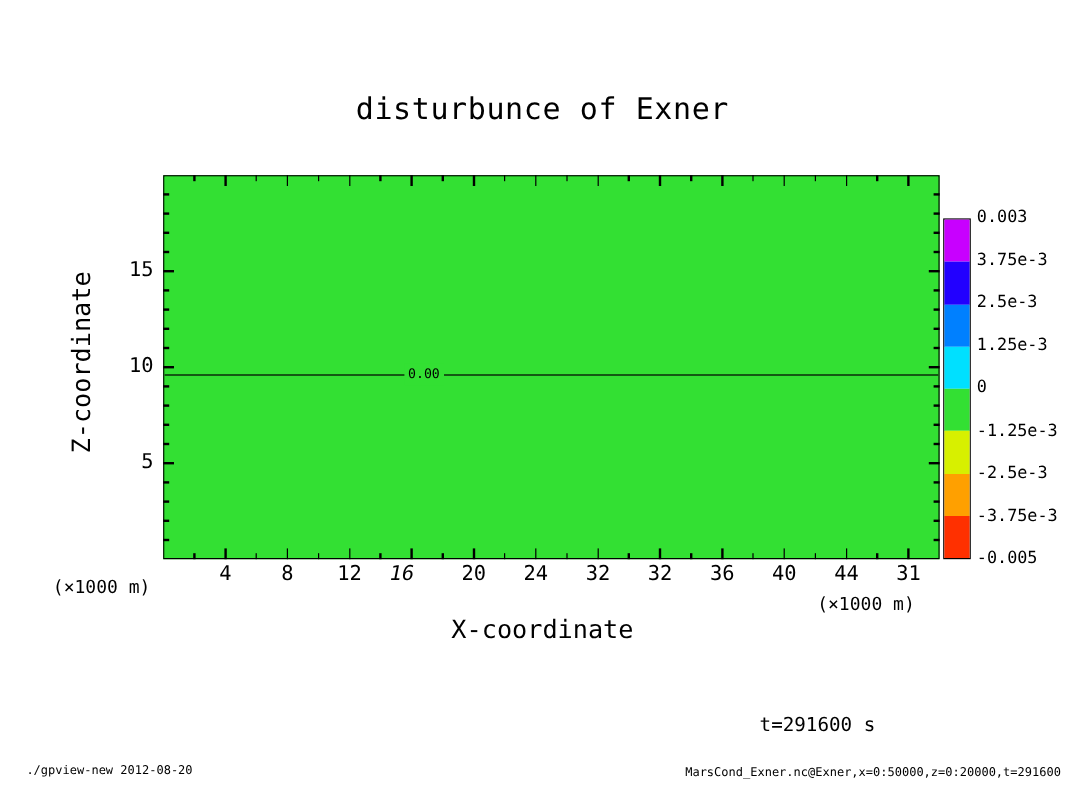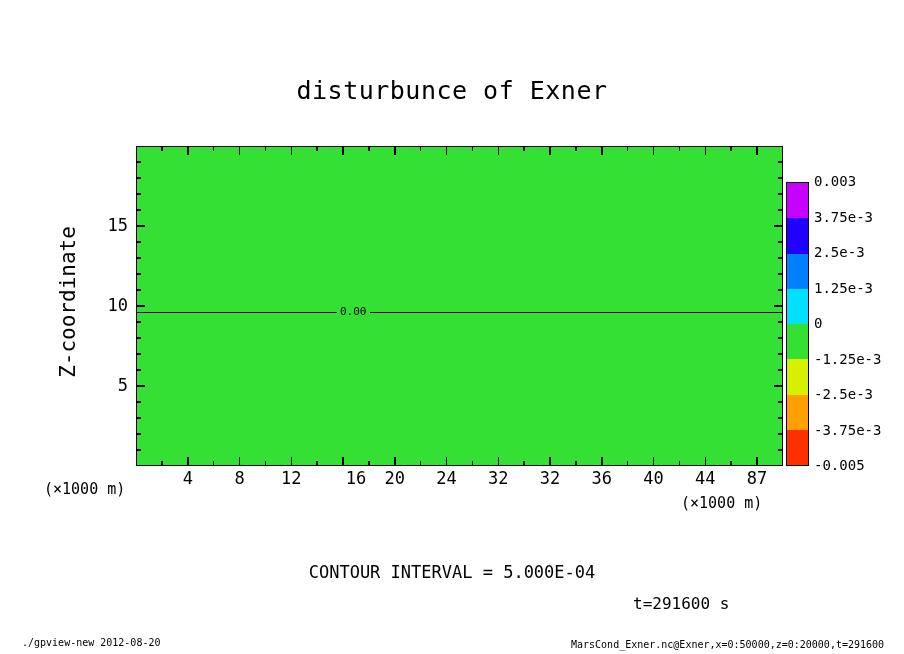--- a/index.html
+++ b/index.html
@@ -203,37 +203,38 @@
   <div class="title">disturbunce of Exner</div>
 
   <div class="plot-frame">
     <div class="plot-fill"></div>
     <div class="contour-line" style="top: 164.8px;"></div>
     <div class="contour-label" style="top: 155.8px;">0.00</div>
   </div>
 
   <div class="yaxis-title">Z-coordinate</div>
 
+  <div class="xaxis-title">X-coordinate</div>
 
   <div class="unit-left">(×1000 m)</div>
   <div class="unit-right">(×1000 m)</div>
 
   <div id="ticks-layer">
       <div class="tick xtick " style="left: 187.01px;"></div>
       <div class="tick xtick bottom" style="left: 187.01px;"></div>
       <div class="xticklabel" style="left: 167.76px;">4</div>
       <div class="tick xtick " style="left: 238.77px;"></div>
       <div class="tick xtick bottom" style="left: 238.77px;"></div>
       <div class="xticklabel" style="left: 219.52px;">8</div>
       <div class="tick xtick " style="left: 290.53px;"></div>
       <div class="tick xtick bottom" style="left: 290.53px;"></div>
       <div class="xticklabel" style="left: 271.28px;">12</div>
       <div class="tick xtick " style="left: 342.29px;"></div>
       <div class="tick xtick bottom" style="left: 342.29px;"></div>
-      <div class="xticklabel" style="left: 336px;">16</div>
+      <div class="xticklabel" style="left: 315px; font-style: italic;">16</div>
       <div class="tick xtick " style="left: 394.05px;"></div>
       <div class="tick xtick bottom" style="left: 394.05px;"></div>
       <div class="xticklabel" style="left: 374.8px;">20</div>
       <div class="tick xtick " style="left: 445.81px;"></div>
       <div class="tick xtick bottom" style="left: 445.81px;"></div>
       <div class="xticklabel" style="left: 426.56px;">24</div>
       <div class="tick xtick " style="left: 497.57px;"></div>
       <div class="tick xtick bottom" style="left: 497.57px;"></div>
       <div class="xticklabel" style="left: 478.32px;">32</div>
       <div class="tick xtick " style="left: 549.33px;"></div>
@@ -243,21 +244,21 @@
       <div class="tick xtick bottom" style="left: 601.09px;"></div>
       <div class="xticklabel" style="left: 581.84px;">36</div>
       <div class="tick xtick " style="left: 652.85px;"></div>
       <div class="tick xtick bottom" style="left: 652.85px;"></div>
       <div class="xticklabel" style="left: 633.6px;">40</div>
       <div class="tick xtick " style="left: 704.61px;"></div>
       <div class="tick xtick bottom" style="left: 704.61px;"></div>
       <div class="xticklabel" style="left: 685.36px;">44</div>
       <div class="tick xtick " style="left: 756.37px;"></div>
       <div class="tick xtick bottom" style="left: 756.37px;"></div>
-      <div class="xticklabel" style="left: 737.12px;">87</div>
+      <div class="xticklabel" style="left: 737.12px;">31</div>
       <div class="tick xtick minor " style="left: 161.13px;"></div>
       <div class="tick xtick minor bottom" style="left: 161.13px;"></div>
       <div class="tick xtick minor " style="left: 212.89px;"></div>
       <div class="tick xtick minor bottom" style="left: 212.89px;"></div>
       <div class="tick xtick minor " style="left: 264.65px;"></div>
       <div class="tick xtick minor bottom" style="left: 264.65px;"></div>
       <div class="tick xtick minor " style="left: 316.41px;"></div>
       <div class="tick xtick minor bottom" style="left: 316.41px;"></div>
       <div class="tick xtick minor " style="left: 368.17px;"></div>
       <div class="tick xtick minor bottom" style="left: 368.17px;"></div>
@@ -333,18 +334,17 @@
       <div class="cb-label" style="top: 208.5px; text-align: right;">3.75e-3</div>
       <div class="cb-label" style="top: 244px;">2.5e-3</div>
       <div class="cb-label" style="top: 279.5px;">1.25e-3</div>
       <div class="cb-label" style="top: 315px;">0</div>
       <div class="cb-label" style="top: 350.5px;">-1.25e-3</div>
       <div class="cb-label" style="top: 386px;">-2.5e-3</div>
       <div class="cb-label" style="top: 421.5px;">-3.75e-3</div>
       <div class="cb-label" style="top: 457px;">-0.005</div>
     </div>
 
-  <div class="contour-interval">CONTOUR INTERVAL = 5.000E-04</div>
   <div class="time-label">t=291600 s</div>
   <div class="footer-left">./gpview-new  2012-08-20</div>
   <div class="footer-right">MarsCond_Exner.nc@Exner,x=0:50000,z=0:20000,t=291600</div>
 
 </div>
 
 </body></html>

